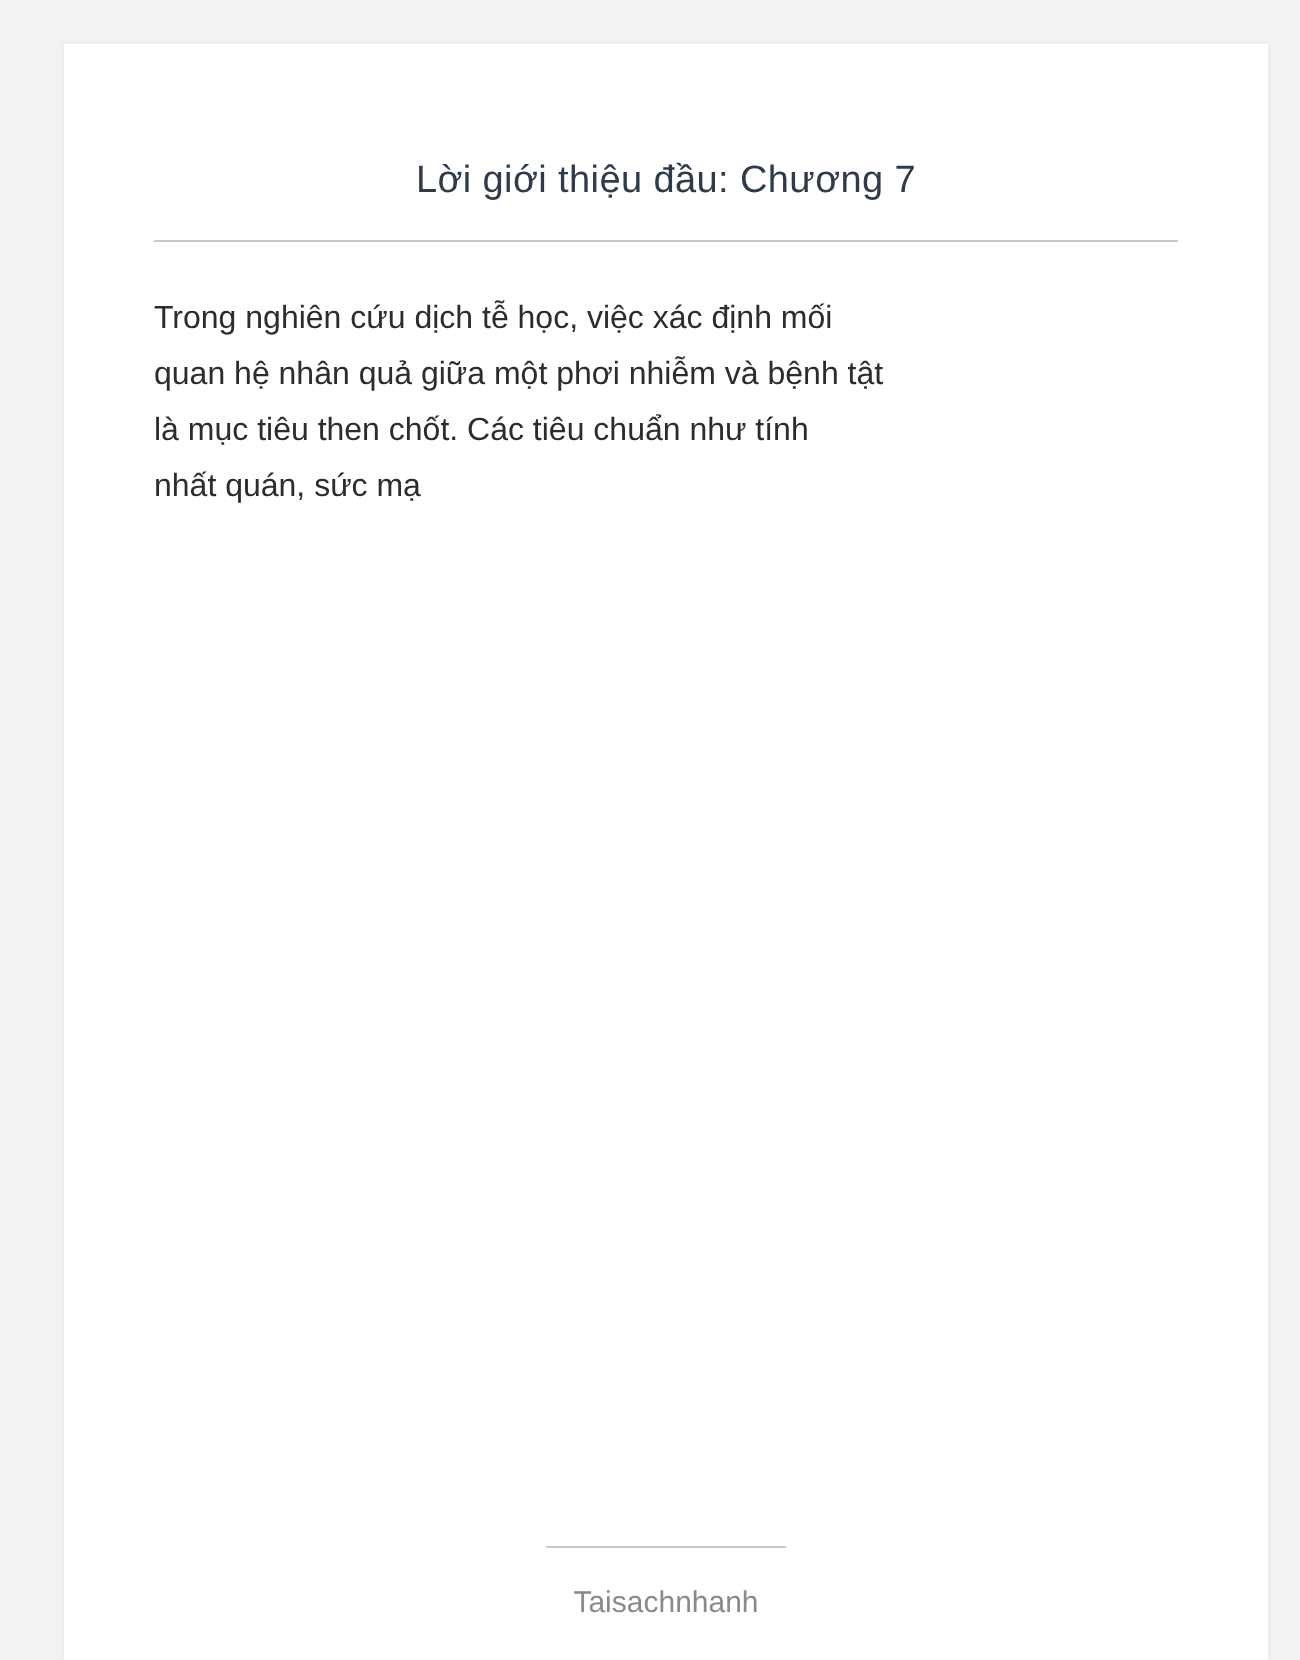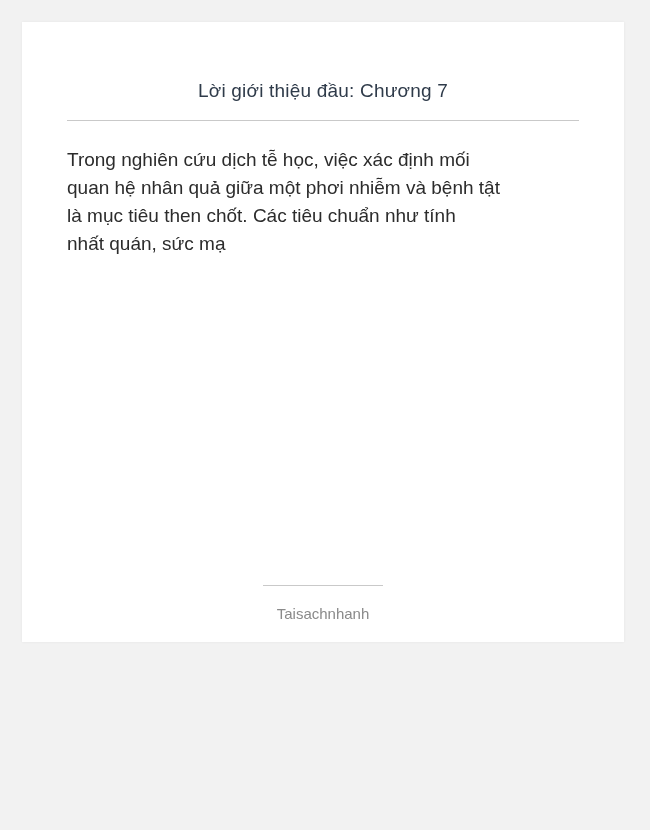--- a/index.html
+++ b/index.html
@@ -8,24 +8,24 @@
   }
   body {
     width: 650px;
     height: 830px;
     background: #f2f2f2;
     font-family: "Liberation Sans", sans-serif;
     overflow: hidden;
   }
   .page {
     position: absolute;
-    left: 22px;
+    left: 32px;
     top: 22px;
     width: 602px;
-    height: 620px;
+    height: 808px;
     background: #ffffff;
     box-shadow: 0 0 3px rgba(0,0,0,0.06);
     box-sizing: border-box;
   }
   .page-inner {
     position: relative;
     width: 100%;
     height: 100%;
   }
   .doc-title {
@@ -46,21 +46,21 @@
     right: 45px;
     top: 98px;
     height: 1px;
     background: #c9c9c9;
   }
   .body-text {
     position: absolute;
     left: 45px;
     right: 45px;
     top: 124px;
-    font-size: 19px;
+    font-size: 16px;
     line-height: 28px;
     color: #2c2c2c;
     font-family: "Liberation Sans", sans-serif;
     white-space: pre-wrap;
   }
   .footer-rule {
     position: absolute;
     left: 50%;
     transform: translateX(-50%);
     bottom: 56px;

